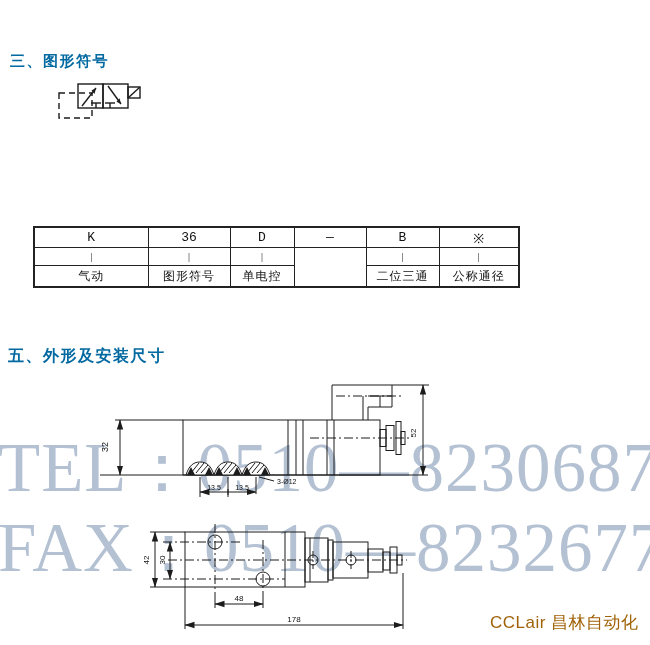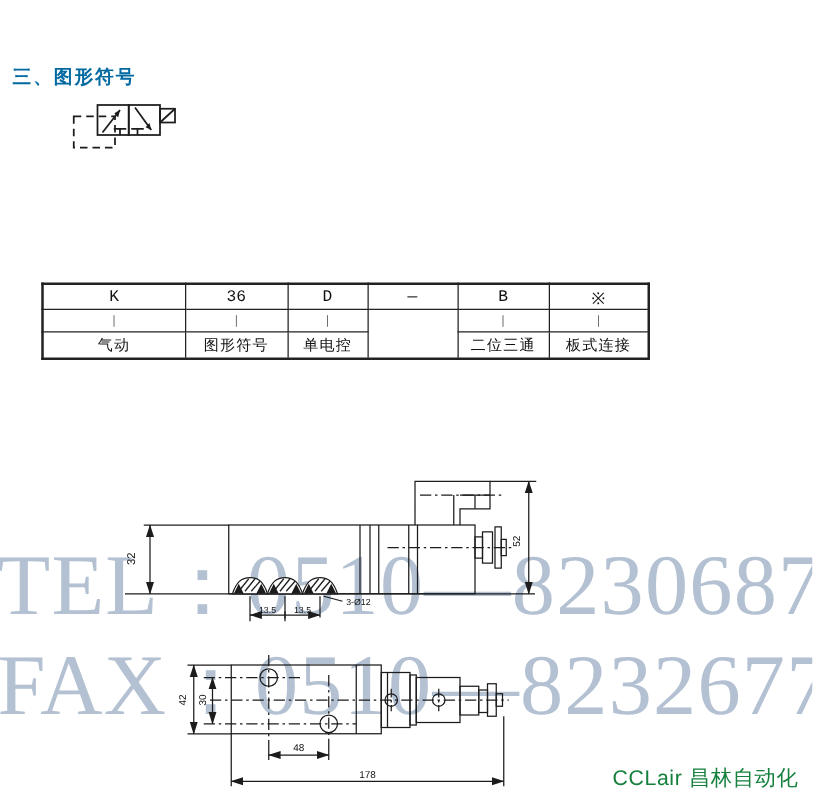--- a/index.html
+++ b/index.html
@@ -24,21 +24,21 @@
   .model-table tr.r-links td{height:17px;font-size:10px;line-height:10px;}
   .model-table tr.r-means td{height:20px;font-size:12px;letter-spacing:1px;}
   
   .svgdraw{position:absolute;z-index:2;}
   .svg-symbol{left:52px;top:74px;}
   .svg-side{left:95px;top:373px;}
   .svg-top{left:140px;top:516px;}
   svg text{font-family:"Liberation Sans",sans-serif;fill:#111;}
   
   .brand{position:absolute;left:490px;top:611px;z-index:2;white-space:nowrap;
-         font-family:"Liberation Sans",sans-serif;font-size:17px;letter-spacing:.5px;color:#15803d;}
+         font-family:"Liberation Sans",sans-serif;font-size:17px;letter-spacing:.5px;color:#a16207;}
 </style>
 </head>
 <body>
 
 <div class="page">
 
   <div class="wm wm-tel">TEL：0510—82306871</div>
   <div class="wm wm-fax">FAX：0510—82326771</div>
 
   <div class="sec sec-3">三、图形符号</div>
@@ -91,25 +91,26 @@
       <td>|</td>
       <td rowspan="2"></td>
       <td>|</td>
       <td>|</td>
     </tr>
     <tr class="r-means">
       <td>气动</td>
       <td>图形符号</td>
       <td>单电控</td>
       <td>二位三通</td>
-      <td>板式连接</td>
+      <td>公称通径</td>
     </tr>
   </tbody>
     </table>
 
+  <div class="sec sec-5">五、外形及安装尺寸</div>
 
   <svg class="svgdraw svg-side" width="340" height="132" viewBox="95 373 340 132">
     <defs>
       <marker id="arrU" markerWidth="11" markerHeight="8" refX="9.5" refY="4" orient="auto-start-reverse" markerUnits="userSpaceOnUse">
         <path d="M10,4 L0,0.8 L0,7.2 Z" fill="#1c1c1c"></path>
       </marker>
     </defs>
     <g stroke="#1c1c1c" stroke-width="1" fill="none">
 
       <line x1="100" y1="475" x2="428" y2="475"></line>

